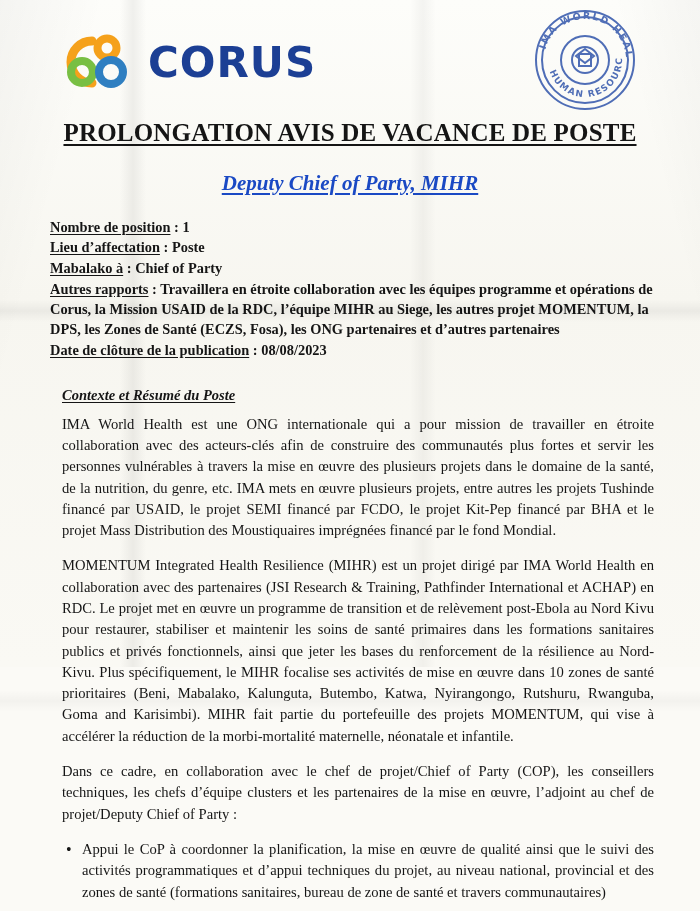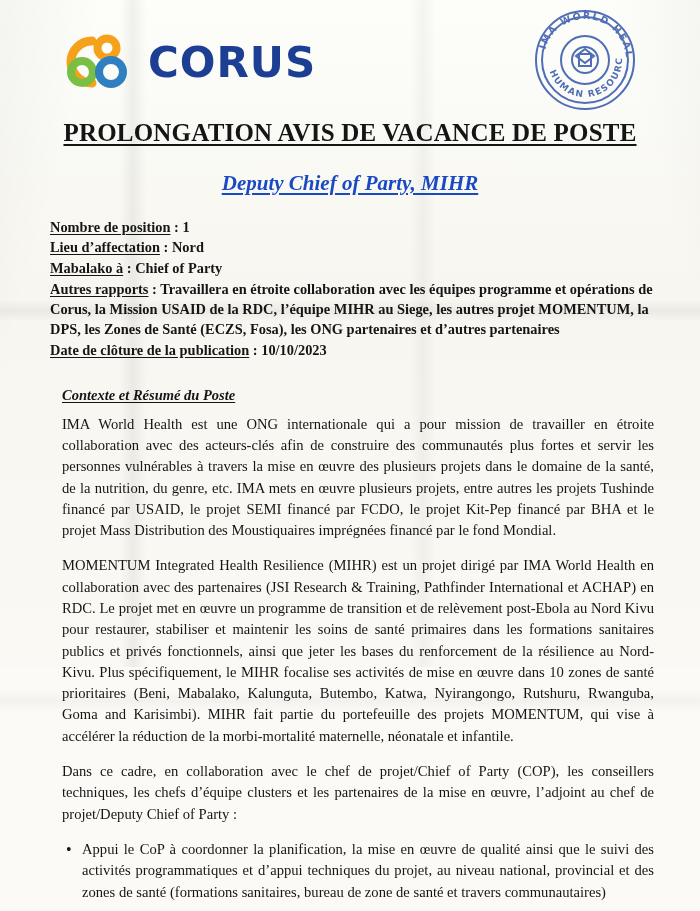--- a/index.html
+++ b/index.html
@@ -200,30 +200,30 @@
   </div>
 
   <h1 class="doc-title">PROLONGATION AVIS DE VACANCE DE POSTE</h1>
   <div class="job-title">Deputy Chief of Party, MIHR</div>
 
   <div class="meta">
     <div class="meta-row">
       <span class="meta-label">Nombre de position</span><span> : 1</span>
     </div>
     <div class="meta-row">
-      <span class="meta-label">Lieu d’affectation</span><span> : Nord</span>
+      <span class="meta-label">Lieu d’affectation</span><span> : Poste</span>
     </div>
     <div class="meta-row">
       <span class="meta-label">Mabalako à</span><span> : Chief of Party</span>
     </div>
     <div class="meta-row">
       <span class="meta-label">Autres rapports</span><span> : Travaillera en étroite collaboration avec les équipes programme et opérations de Corus, la Mission USAID de la RDC, l’équipe MIHR au Siege, les autres projet MOMENTUM, la DPS, les Zones de Santé (ECZS, Fosa), les ONG partenaires et d’autres partenaires</span>
     </div>
     <div class="meta-row">
-      <span class="meta-label">Date de clôture de la publication</span><span> : 10/10/2023</span>
+      <span class="meta-label">Date de clôture de la publication</span><span> : 08/08/2023</span>
     </div>
   </div>
 
   <div class="section-head">Contexte et Résumé du Poste</div>
 
   <p class="body">IMA World Health est une ONG internationale qui a pour mission de travailler en étroite collaboration avec des acteurs-clés afin de construire des communautés plus fortes et servir les personnes vulnérables à travers la mise en œuvre des plusieurs projets dans le domaine de la santé, de la nutrition, du genre, etc.  IMA mets en œuvre plusieurs projets, entre autres les projets Tushinde financé par USAID, le projet SEMI financé par FCDO, le projet Kit-Pep financé par BHA et le projet Mass Distribution des Moustiquaires imprégnées financé par le fond Mondial.</p>
   <p class="body">MOMENTUM Integrated Health Resilience (MIHR) est un projet dirigé par IMA World Health en collaboration avec des partenaires (JSI Research &amp; Training, Pathfinder International et ACHAP) en RDC. Le projet met en œuvre un programme de transition et de relèvement post-Ebola au Nord Kivu pour restaurer, stabiliser et maintenir les soins de santé primaires dans les formations sanitaires publics et privés fonctionnels, ainsi que jeter les bases du renforcement de la résilience au Nord-Kivu. Plus spécifiquement, le MIHR focalise ses activités de mise en œuvre dans 10 zones de santé prioritaires (Beni, Mabalako, Kalunguta, Butembo, Katwa, Nyirangongo, Rutshuru, Rwanguba, Goma and Karisimbi). MIHR fait partie du portefeuille des projets MOMENTUM, qui vise à accélérer la réduction de la morbi-mortalité maternelle, néonatale et infantile.</p>
   <p class="body">Dans ce cadre, en collaboration avec le chef de projet/Chief of Party (COP), les conseillers techniques, les chefs d’équipe clusters et les partenaires de la mise en œuvre, l’adjoint au chef de projet/Deputy Chief of Party :</p>
 
   <ul class="bullets">

